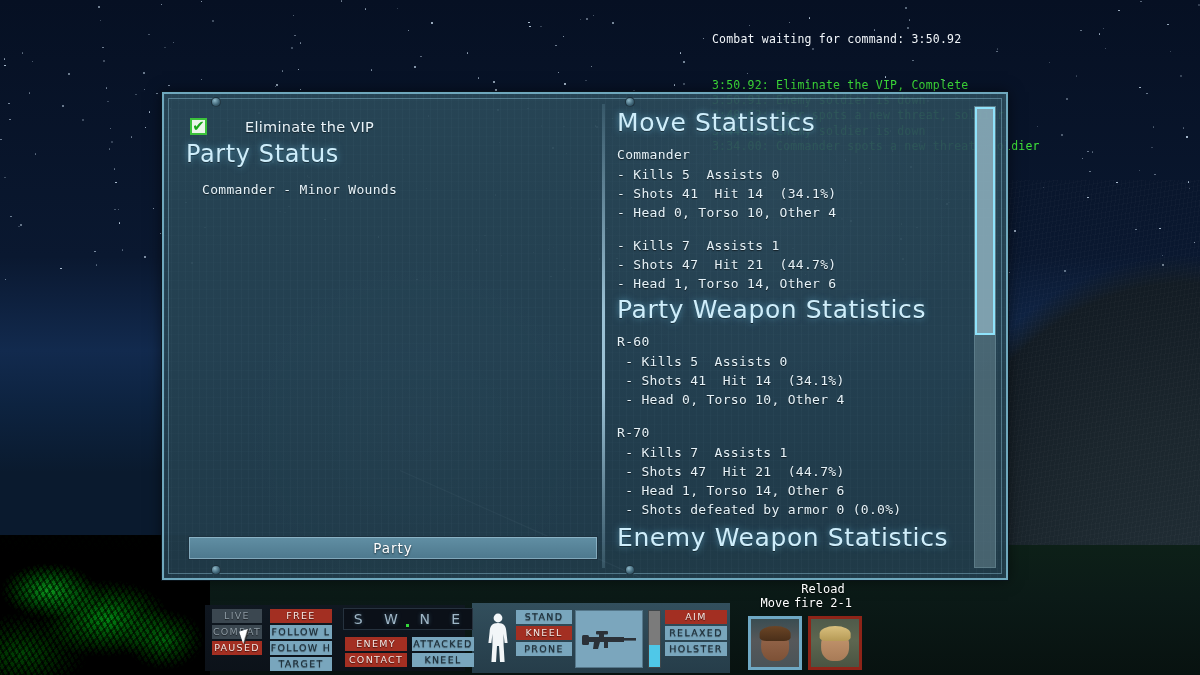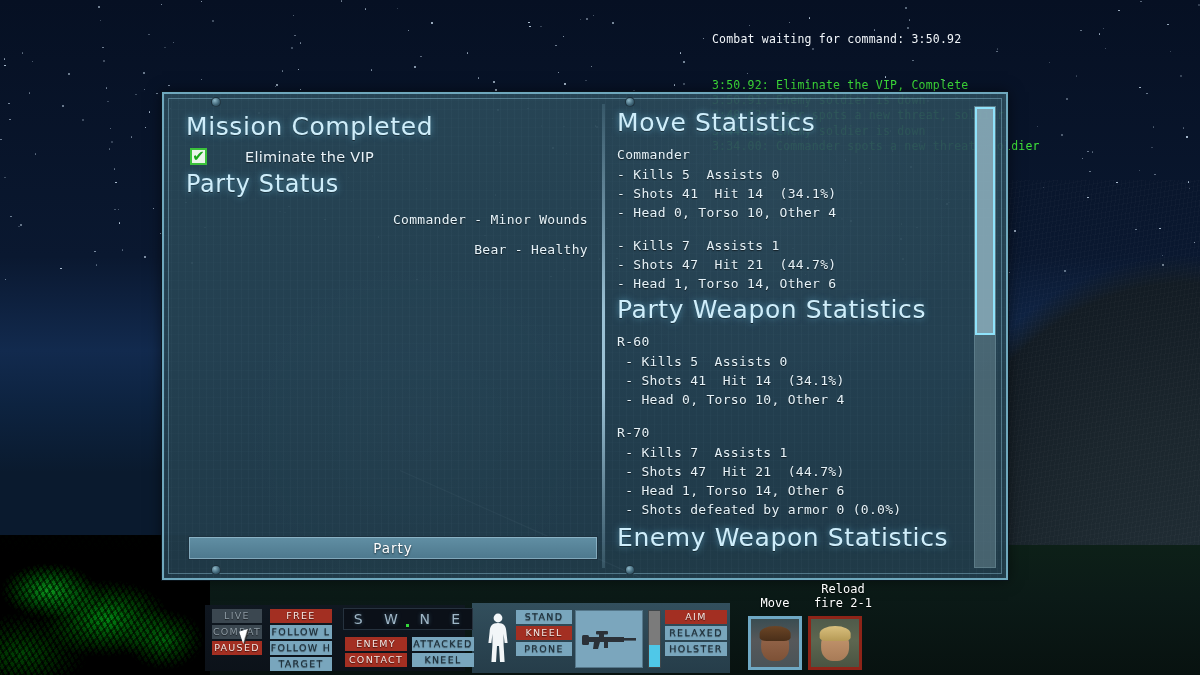--- a/index.html
+++ b/index.html
@@ -121,21 +121,21 @@
   .objective-row { display:flex; align-items:center; margin:6px 0 4px 4px; }
   .checkbox {
     width:17px; height:17px; border:2px solid #3bc13b; background:#eaf5ea;
     display:flex; align-items:center; justify-content:center;
     color:#19a719; font-size:15px; line-height:1; font-family:"DejaVu Sans",sans-serif;
   }
   .objective-label {
     margin-left:38px; font-family:"DejaVu Sans", sans-serif; font-size:14.5px;
     color:#e9f4fa; letter-spacing:.3px; text-shadow:0 1px 1px rgba(0,0,0,.5);
   }
-  .status-line { margin-left:0;text-align:right; }
+  .status-line { margin-left:16px; }
   .spacer-sm { height:11px; }
 
   
   .stat-block { margin-bottom:2px; }
   .stat-name { margin-bottom:1px; }
   .stat-gap { height:12px; }
   .sec-gap { height:7px; }
 
   .scrollbar {
     position:absolute; right:2px; top:4px; width:22px; bottom:2px;
@@ -513,34 +513,32 @@
     <div class="circuit"></div>
     <div class="inner-edge"></div>
     <div class="screw" style="left:47px;  top:3px;"></div>
     <div class="screw" style="left:461px; top:3px;"></div>
     <div class="screw" style="left:47px;  bottom:3px;"></div>
     <div class="screw" style="left:461px; bottom:3px;"></div>
 
     <div class="panes">
 
       <div class="pane-left">
-        <h1 class="title">Mission Completed</h1>
 
         <div class="objective-row">
           <div class="checkbox">
             <span>✔</span>
           </div>
           <div class="objective-label">Eliminate the VIP</div>
         </div>
 
         <h2 class="title">Party Status</h2>
         <div class="spacer-sm"></div>
         <div class="mono status-line">Commander - Minor Wounds</div>
         <div class="spacer-sm"></div>
-        <div class="mono status-line">Bear - Healthy</div>
 
         <div class="exit-btn">
           <span>Party</span>
         </div>
       </div>
 
       <div class="divider"></div>
 
       <div class="pane-right">
         <h2 class="title" style="font-size:25px;">Move Statistics</h2>
@@ -648,21 +646,21 @@
   </div>
 
   <div class="col" id="weapon-mode-col" style="left:665px; top:610px; width:62px;">
       <div class="btn red">AIM</div>
       <div class="btn blue">RELAXED</div>
       <div class="btn blue">HOLSTER</div>
     </div>
 
   <div class="portraits">
     <div class="pcaption" id="cap1" style="left:0; top:14px; width:66px;">Move</div>
-    <div class="pcaption" id="cap2" style="left: 68px; top: 0px; width: 66px; line-height: 14px; white-space: pre;">Reload
+    <div class="pcaption" id="cap2" style="left: 48px; top: 0px; width: 66px; line-height: 14px; white-space: pre;">Reload
 fire 2-1</div>
 
     <div class="portrait p1">
       <div class="face f1">
         <div class="head h1"></div>
         <div class="hair a1"></div>
       </div>
     </div>
     <div class="portrait p2">
       <div class="face f2">

